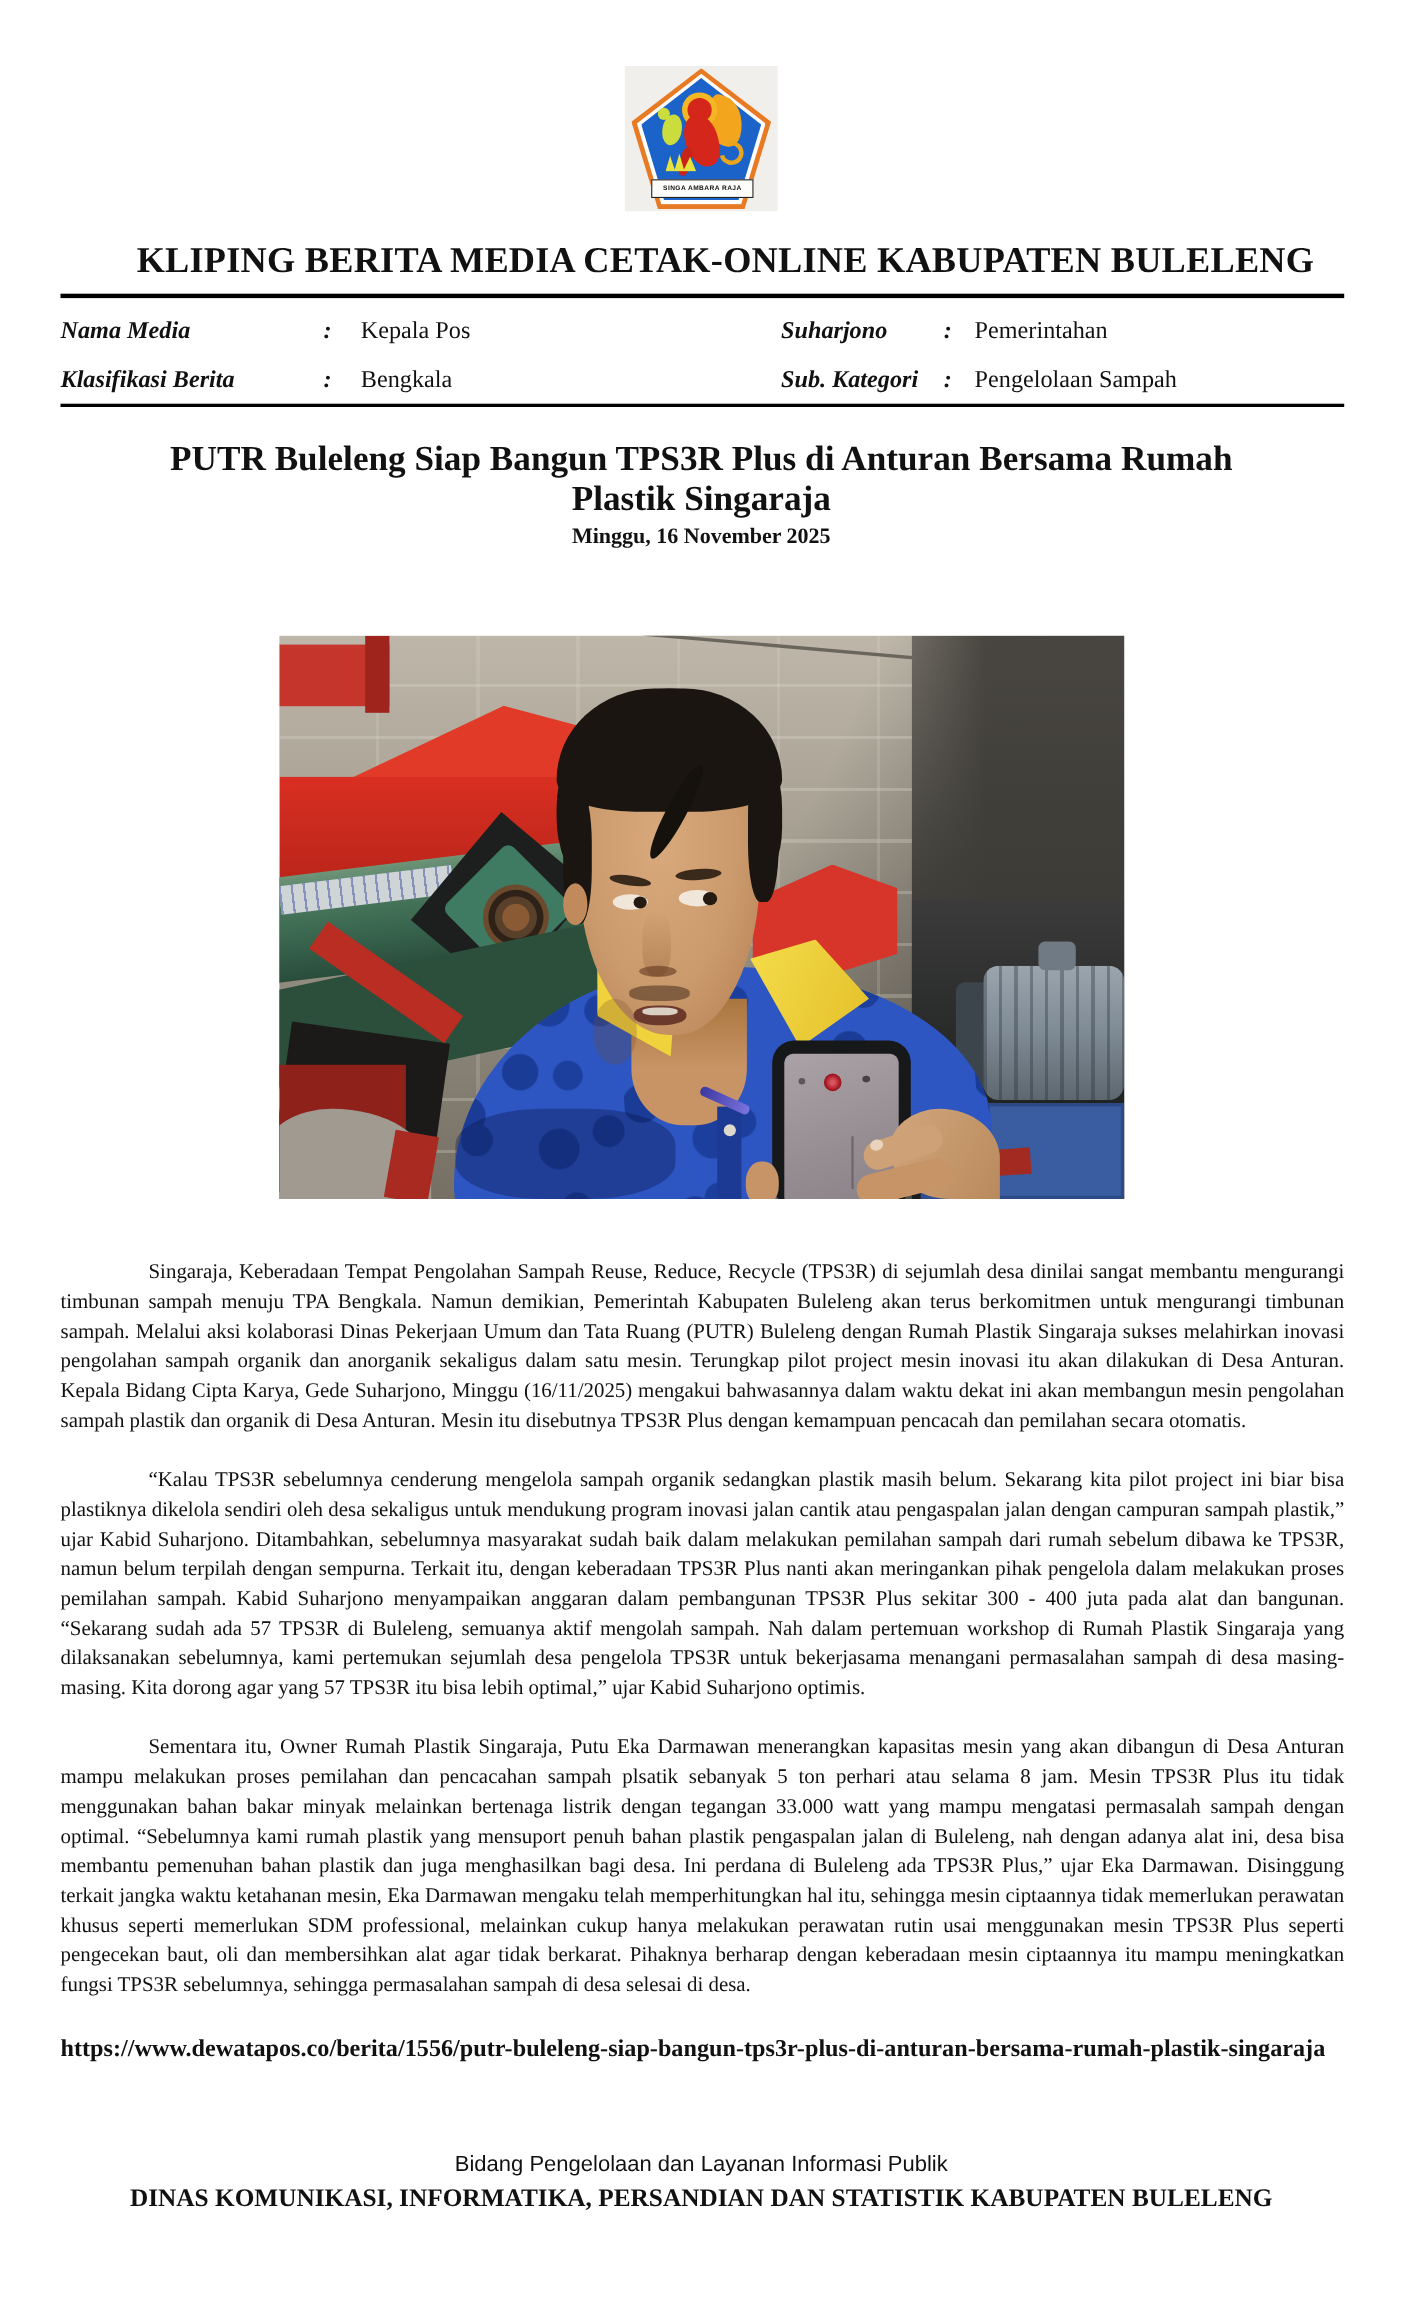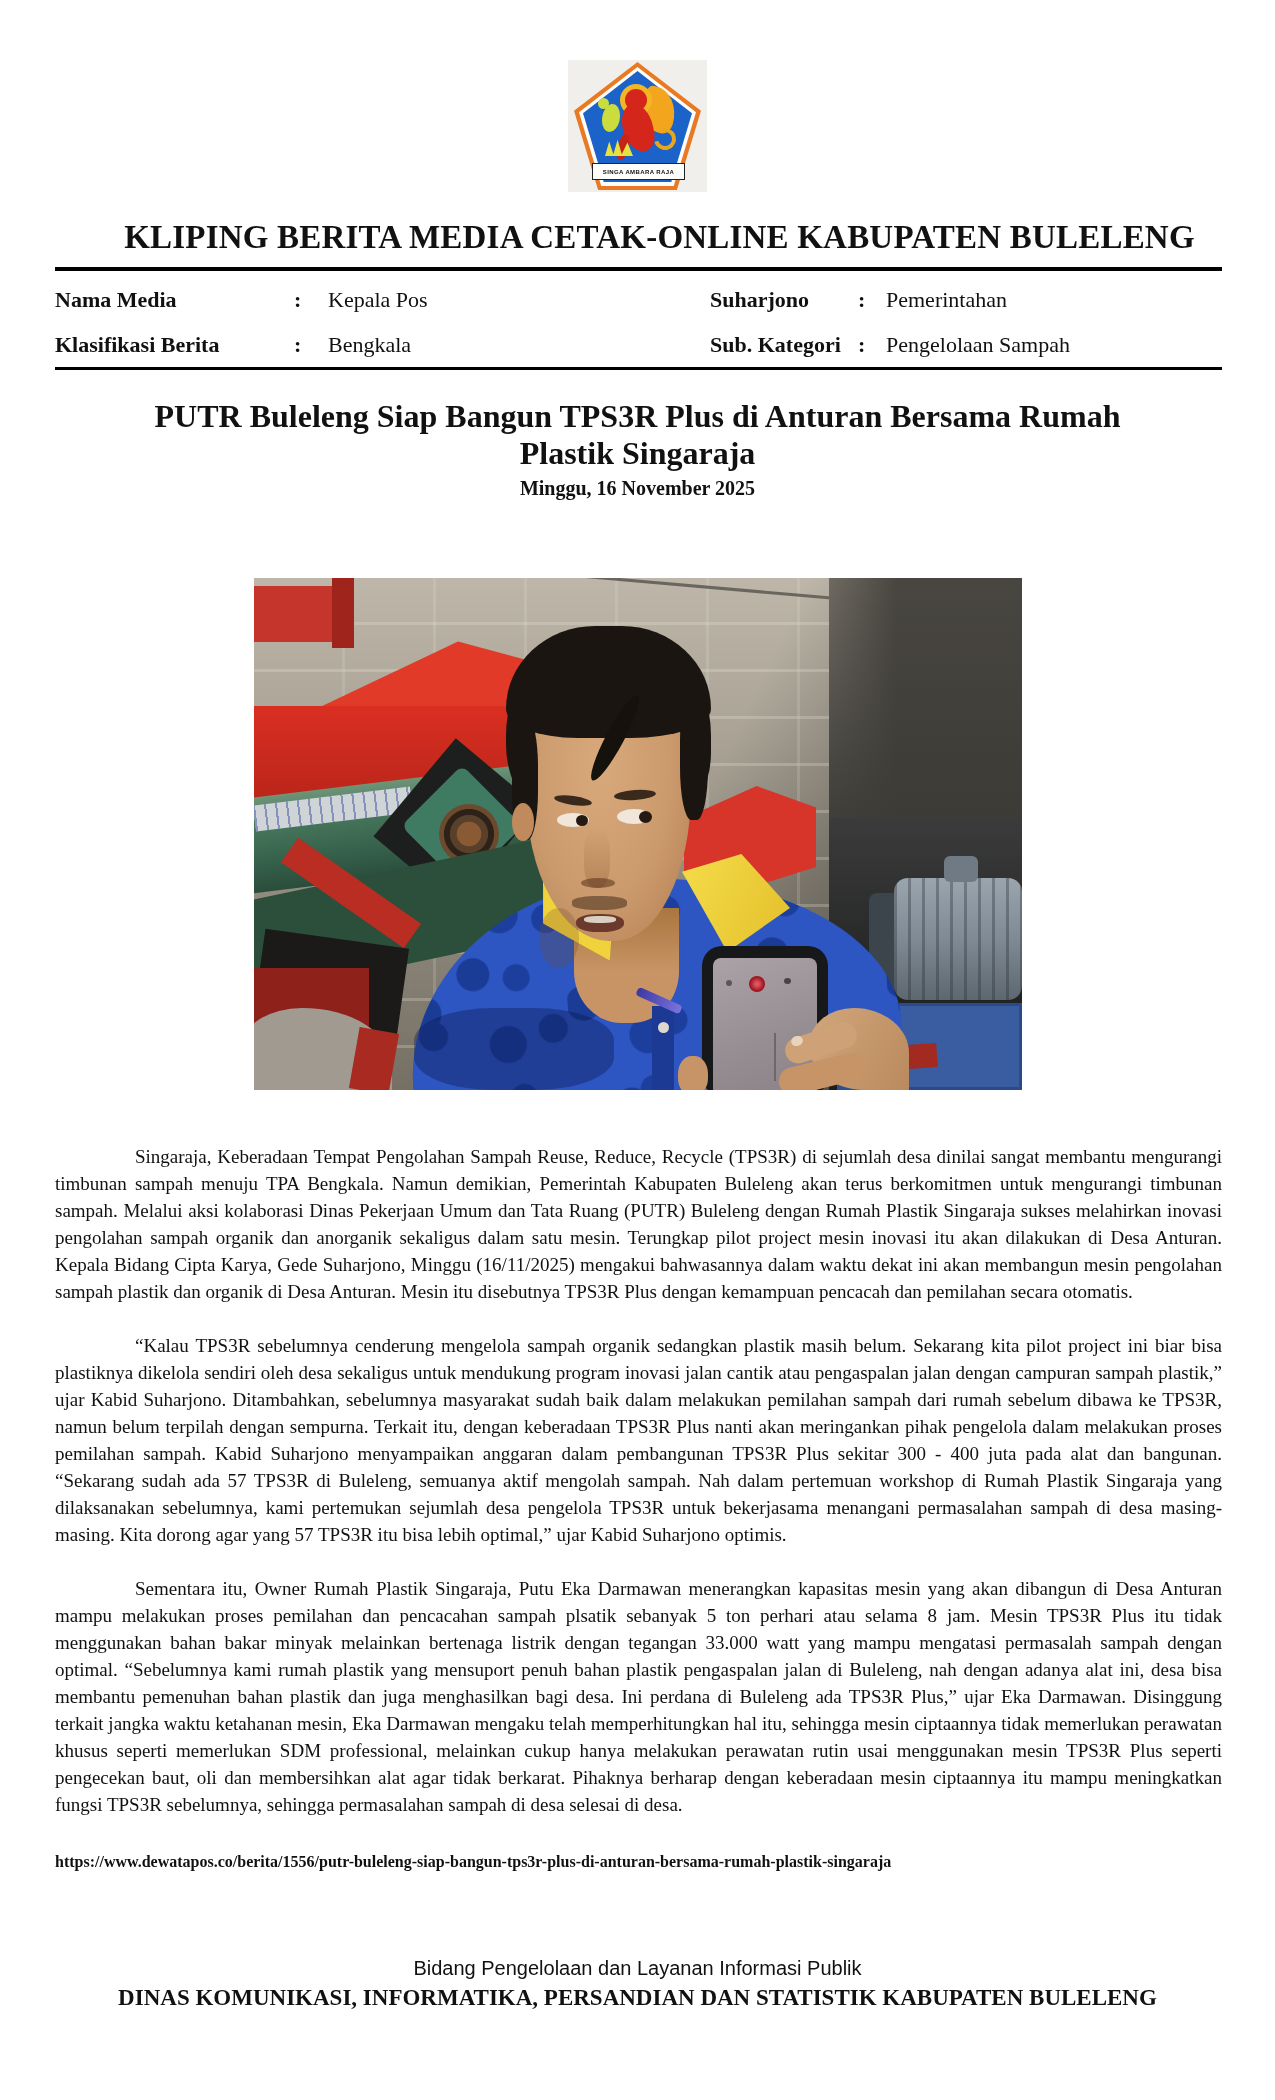--- a/index.html
+++ b/index.html
@@ -23,21 +23,21 @@
   .fan{left:37px;top:78px;width:28px;height:18px;background:#e6e23e;clip-path:polygon(0 100%,15% 20%,30% 90%,45% 10%,60% 90%,80% 25%,100% 100%);}
   .banner{left:24px;top:103px;width:91px;height:15px;background:#fdfdfb;border:1px solid #222;display:flex;align-items:center;justify-content:center;}
   .banner span{font-family:"Liberation Sans",sans-serif;font-size:6px;font-weight:bold;letter-spacing:.4px;color:#111;white-space:nowrap;}
 
   
   .main-title{position:absolute;left:0;right:0;top:219px;text-align:center;font-size:33px;font-weight:bold;letter-spacing:.2px;margin-left:44px;}
   .rule{position:absolute;left:55px;width:1167px;background:#000;}
   .rule-top{top:267px;height:4px;}
   .rule-bottom{top:367px;height:3px;}
   .meta{position:absolute;left:55px;top:277px;width:1167px;display:grid;grid-template-columns:239px 34px 382px 148px 28px auto;grid-auto-rows:45px;align-items:center;font-size:22px;}
-  .meta .lbl{font-weight:bold;}
+  .meta .lbl{font-weight:bold;font-style:italic;}
   .meta .val{font-weight:normal;}
 
   
   .art-title{position:absolute;left:0;right:0;top:398px;text-align:center;font-size:32px;font-weight:bold;line-height:37px;}
   .art-title span{display:block;}
   .art-date{position:absolute;left:0;right:0;top:477px;text-align:center;font-size:20px;font-weight:bold;}
 
   
   .photo{position:absolute;left:254px;top:578px;width:768px;height:512px;overflow:hidden;background:linear-gradient(115deg,rgba(0,0,0,0) 55%,rgba(25,24,22,.45) 85%),linear-gradient(180deg,#bdb6a9 0%,#aaa396 30%,#8e887c 65%,#767064 100%);}
   .photo .sh{position:absolute;}
@@ -102,21 +102,21 @@
   .screen-line{left:520px;top:455px;width:2px;height:48px;background:#6e666a;}
   .thumb{left:424px;top:478px;width:30px;height:40px;background:#c79468;border-radius:45%;}
   .palm{left:555px;top:430px;width:100px;height:82px;background:linear-gradient(120deg,#d2a67c,#b98a5d);border-radius:45% 55% 0 55%;}
   .finger1{left:530px;top:452px;width:74px;height:26px;background:#cfa176;border-radius:13px;transform:rotate(-18deg);}
   .finger2{left:524px;top:482px;width:88px;height:28px;background:#c79468;border-radius:14px;transform:rotate(-14deg);}
   .nail{left:537px;top:458px;width:12px;height:10px;background:#e8d4bd;border-radius:50%;transform:rotate(-18deg);}
 
   
   .body-text{position:absolute;left:55px;top:1143px;width:1167px;font-size:19px;line-height:27px;text-align:justify;}
   .body-text p{margin:0 0 27px 0;text-indent:80px;}
-  .article-url{margin-top:30px;font-size:16px;font-weight:bold;text-indent:0;word-break:break-all;}
+  .article-url{margin-top:30px;font-size:22px;font-weight:bold;text-indent:0;word-break:break-all;}
 
   
   .footer-line1{position:absolute;left:0;right:0;top:1957px;text-align:center;font-family:"Liberation Sans",sans-serif;font-size:20px;}
   .footer-line2{position:absolute;left:0;right:0;top:1985px;text-align:center;font-size:23px;font-weight:bold;}
 </style>
 </head>
 <body>
 
 <div class="page">
 

